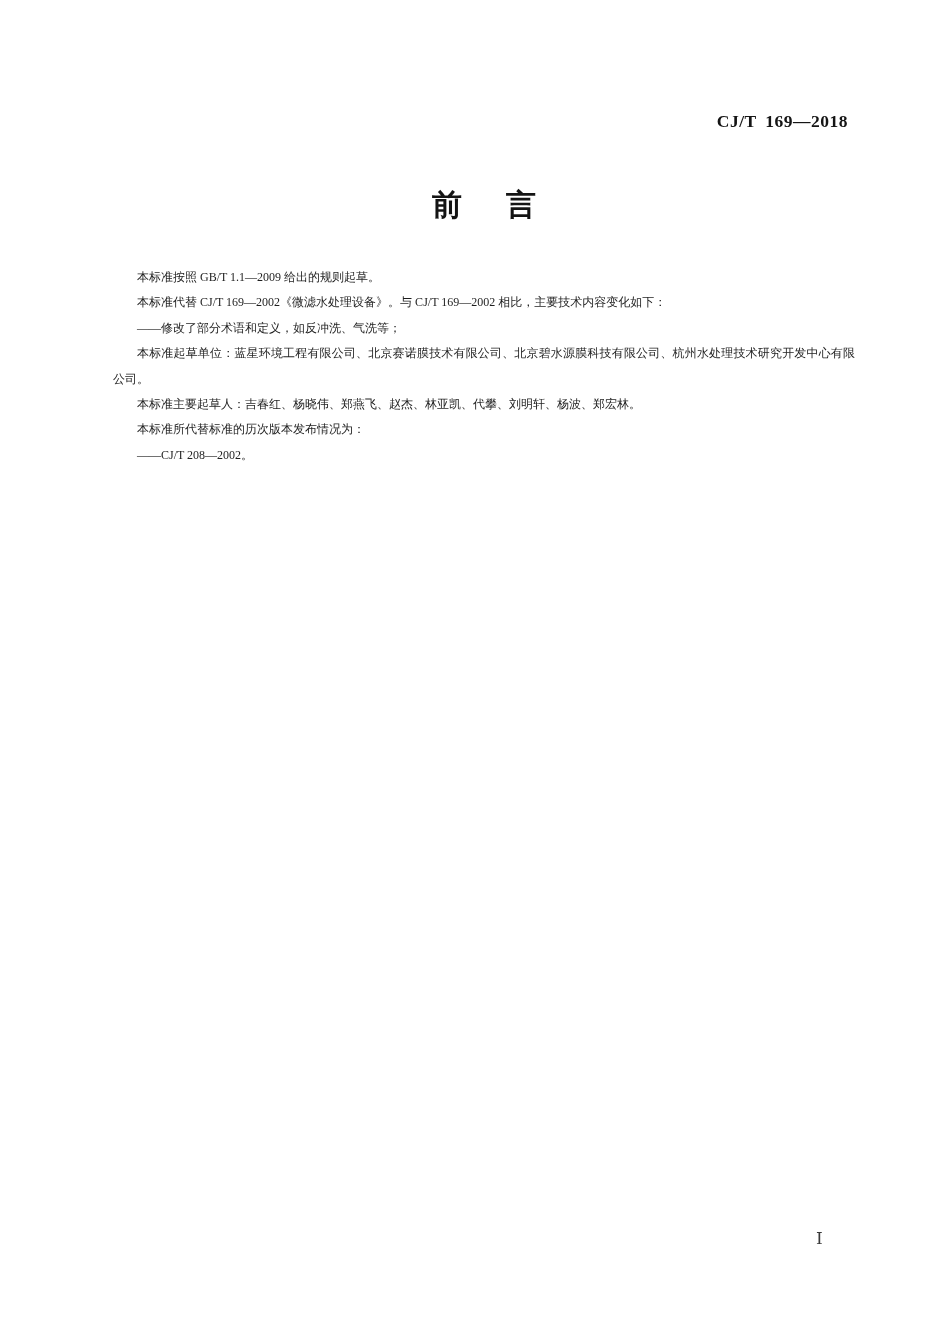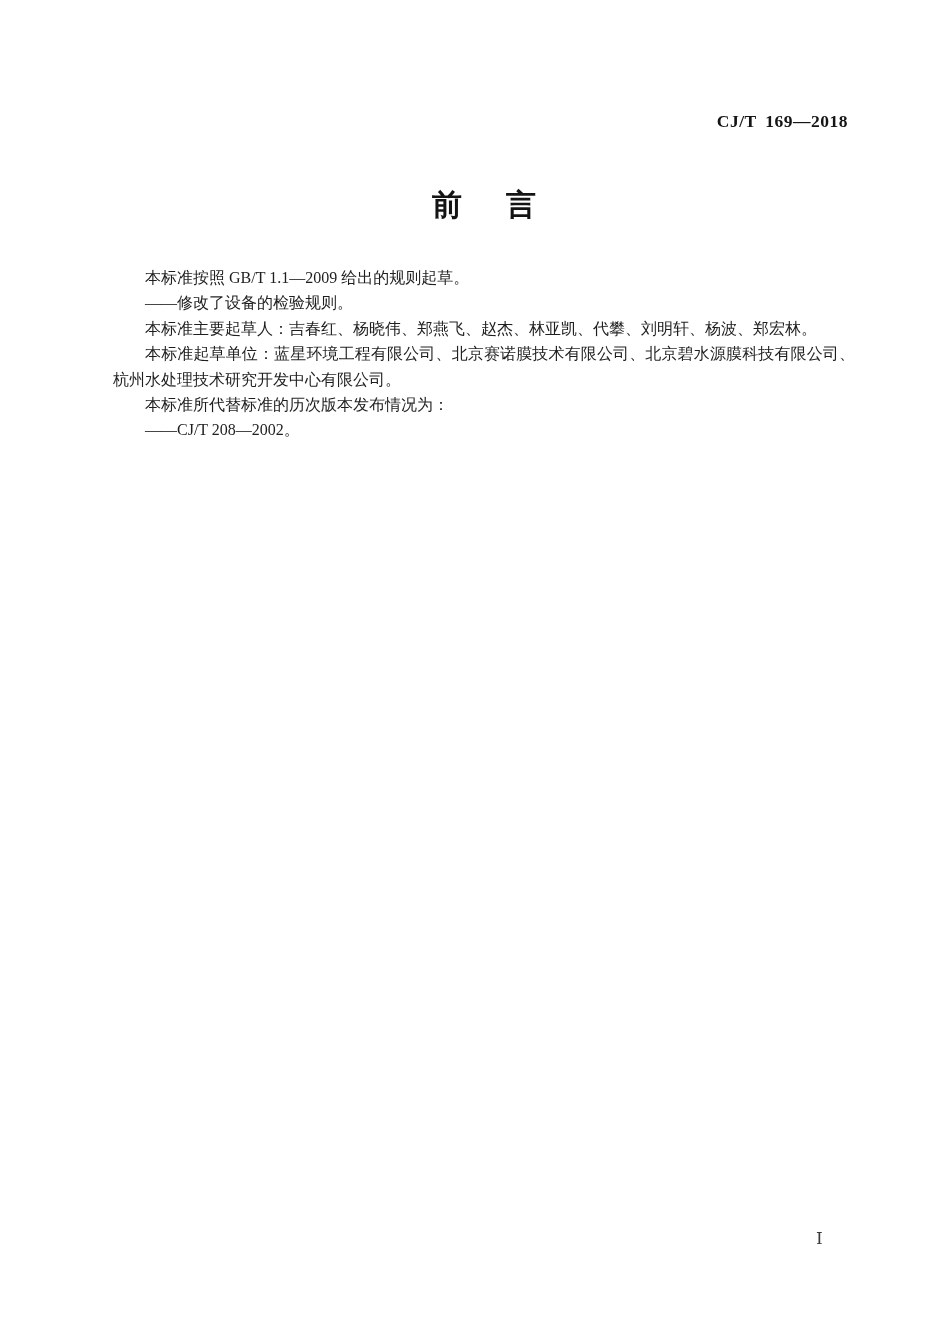--- a/index.html
+++ b/index.html
@@ -39,21 +39,21 @@
     font-weight: bold;
     font-size: 30px;
     line-height: 34px;
     color: #141414;
   }
   .body-text {
     position: absolute;
     top: 265px;
     left: 113px;
     width: 742px;
-    font-size: 16px;
+    font-size: 12px;
     line-height: 25.4px;
     text-align: justify;
     color: #1e1e1e;
   }
   .body-text p {
     margin: 0;
     padding: 0;
     text-indent: 2em;
   }
   .page-number {
@@ -72,22 +72,23 @@
 
   <div class="header-code">CJ/T 169—2018</div>
 
   <div class="doc-title">
     <span>前</span>
     <span>言</span>
   </div>
 
   <div class="body-text">
     <p>本标准按照 GB/T 1.1—2009 给出的规则起草。</p>
-    <p>——修改了设备的检验规则。</p>
+    <p>本标准代替 CJ/T 169—2002《微滤水处理设备》。与 CJ/T 169—2002 相比，主要技术内容变化如下：</p>
+    <p>——修改了部分术语和定义，如反冲洗、气洗等；</p>
+    <p>本标准起草单位：蓝星环境工程有限公司、北京赛诺膜技术有限公司、北京碧水源膜科技有限公司、杭州水处理技术研究开发中心有限公司。</p>
     <p>本标准主要起草人：吉春红、杨晓伟、郑燕飞、赵杰、林亚凯、代攀、刘明轩、杨波、郑宏林。</p>
-    <p>本标准起草单位：蓝星环境工程有限公司、北京赛诺膜技术有限公司、北京碧水源膜科技有限公司、杭州水处理技术研究开发中心有限公司。</p>
     <p>本标准所代替标准的历次版本发布情况为：</p>
     <p>——CJ/T 208—2002。</p>
   </div>
 
   <div class="page-number">Ⅰ</div>
 
 </div>
 
 </body></html>

